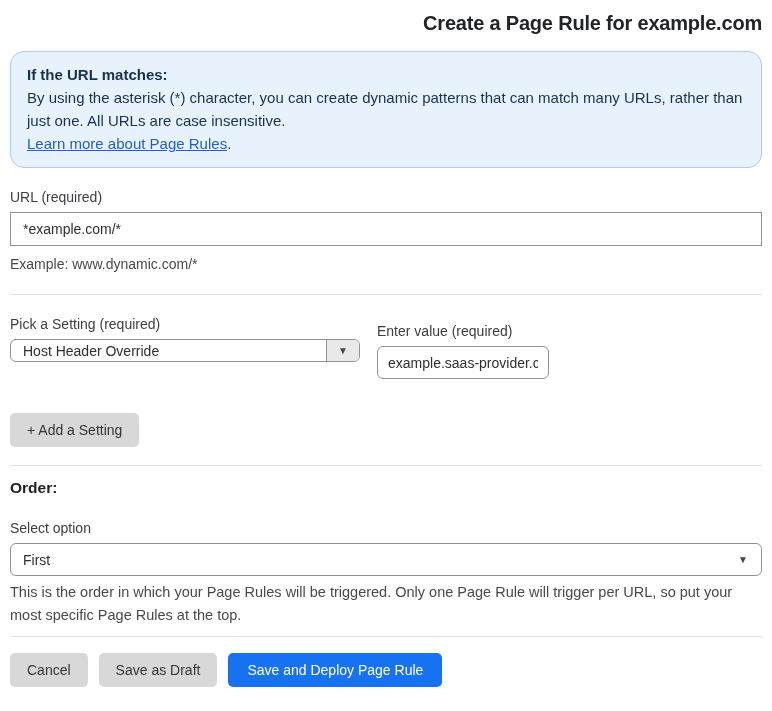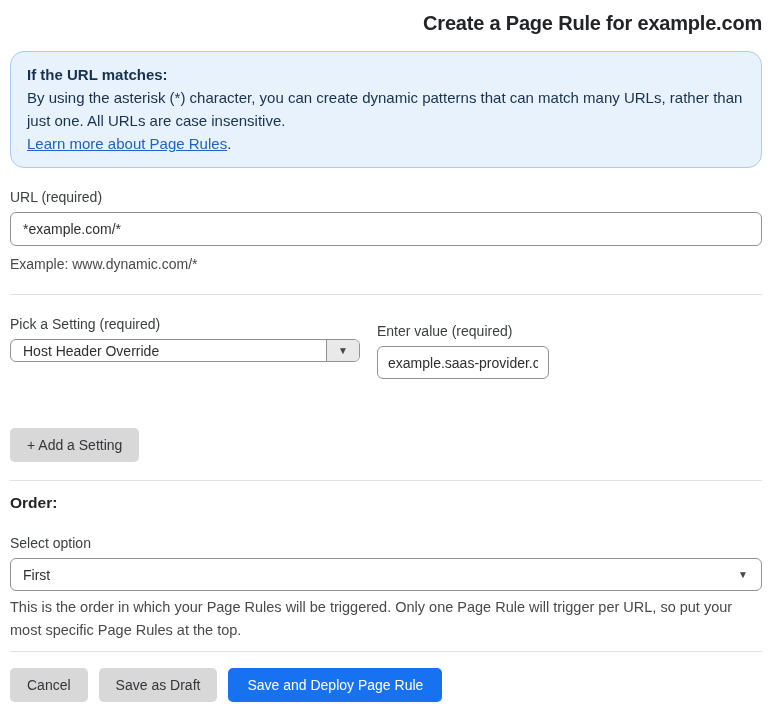--- a/index.html
+++ b/index.html
@@ -44,21 +44,21 @@
     font-size: 14px;
     color: #3b3e42;
     margin-bottom: 7px;
   }
 
   .text-input {
     display: block;
     width: 100%;
     height: 34px;
     border: 1px solid #8f9297;
-    border-radius: 6px;
+    border-radius: 0;
     padding: 0 12px;
     font-family: "Liberation Sans", sans-serif;
     font-size: 14px;
     color: #2f2f2f;
     background: #fff;
     outline: none;
   }
 
   .helper-text {
     font-size: 14px;
@@ -145,21 +145,21 @@
   .btn-gray {
     background: #d8d8d8;
     color: #333538;
     padding: 0 17px;
   }
   .btn-blue {
     background: var(--accent, #1672f0);
     color: #ffffff;
     padding: 0 19px;
   }
-  .add-setting-btn { margin-top: 49px; }
+  .add-setting-btn { margin-top: 34px; }
 
   .order-heading { margin-top: 13px; }
   .order-label { margin-top: 23px; }
 
   .order-select {
     display: flex;
     align-items: center;
     height: 33px;
     border: 1px solid #8f9297;
     border-radius: 6px;

